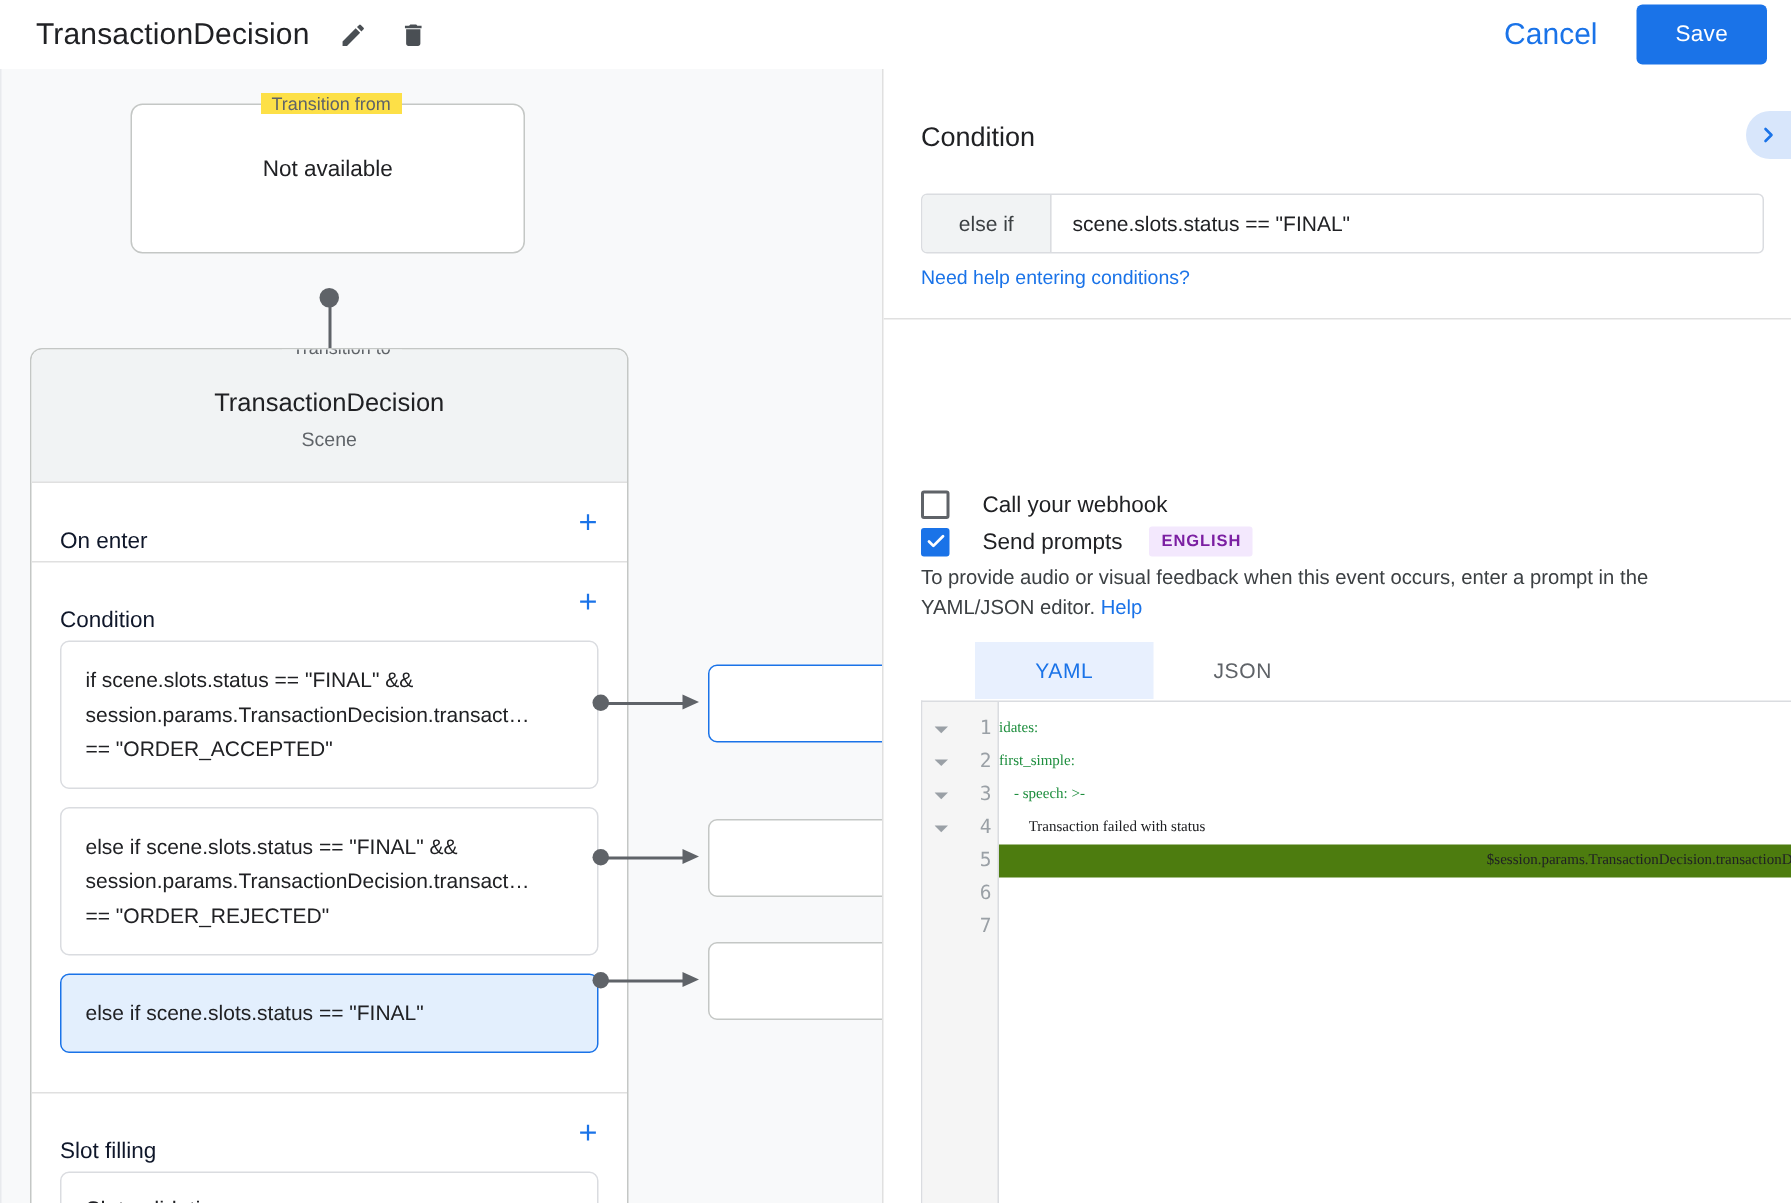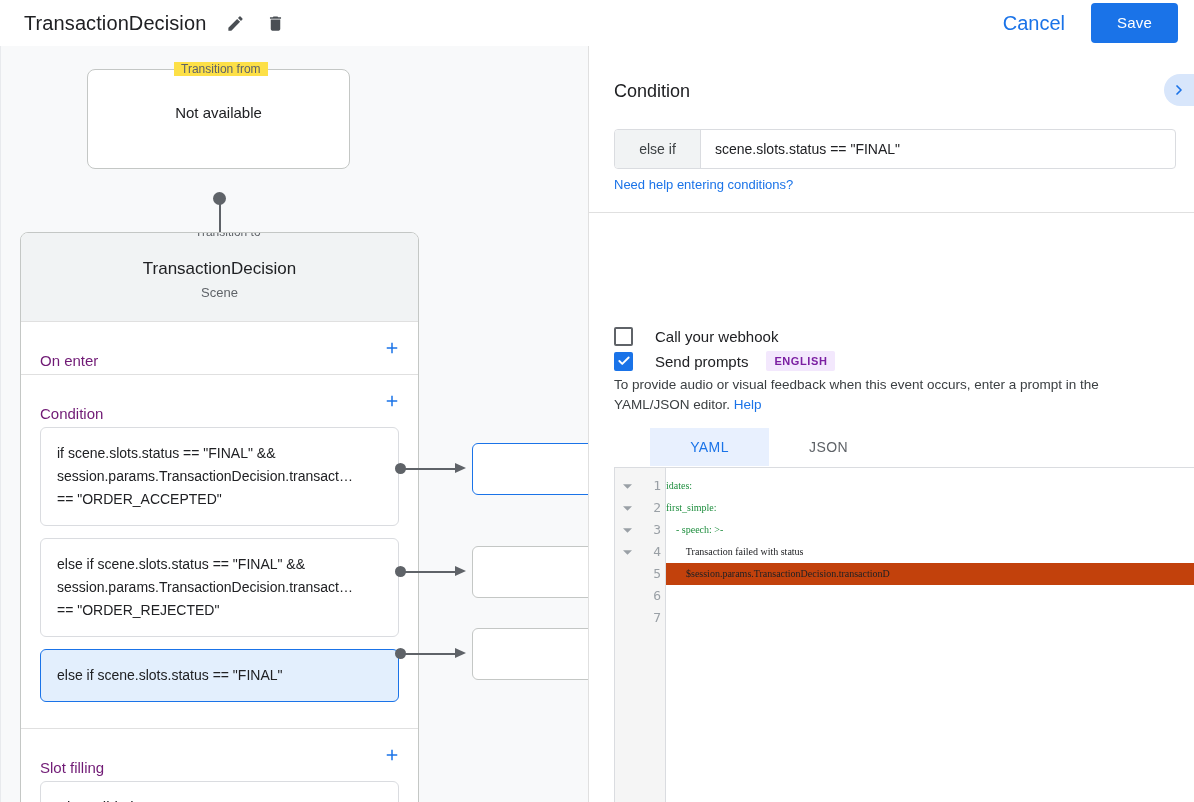--- a/index.html
+++ b/index.html
@@ -142,21 +142,21 @@
     text-align: center; font-size: 13px; color: #5f6368;
   }
 
   .section { position: relative; border-bottom: 1px solid #e0e0e0; }
   .section-head {
     position: relative;
     height: 52px;
     display: flex; align-items: center;
     padding: 0 0 0 19px;
   }
-  .section-title { font-size: 15px; color: #701a75; margin-top: 25px; }
+  .section-title { font-size: 15px; color: #0f172a; margin-top: 25px; }
   .plus-btn {
     position: absolute; right: 14px; top: 50%;
     transform: translateY(-50%);
     width: 24px; height: 24px;
     cursor: pointer;
     display: flex; align-items: center; justify-content: center;
   }
   .plus-btn svg { display: block; }
 
   .cond-list { padding: 0 19px 14px 19px; }
@@ -371,21 +371,21 @@
     padding-top: 7px;
     overflow: hidden;
   }
   .cl {
     height: 22px; line-height: 22px;
     font-family: Liberation Serif, serif;
     font-size: 10px;
     white-space: pre;
     color: #202124;
   }
-  .cl.hl { background: #c2410c; }
+  .cl.hl { background: #4d7c0f; text-align: right; }
   .tok-key { color: #1e8e3e; }
   .tok-plain { color: #202124; }
 </style>
 </head>
 <body>
 
 <div id="topbar">
   <div id="topbar-title">TransactionDecision</div>
 
   <div class="tb-icon">

